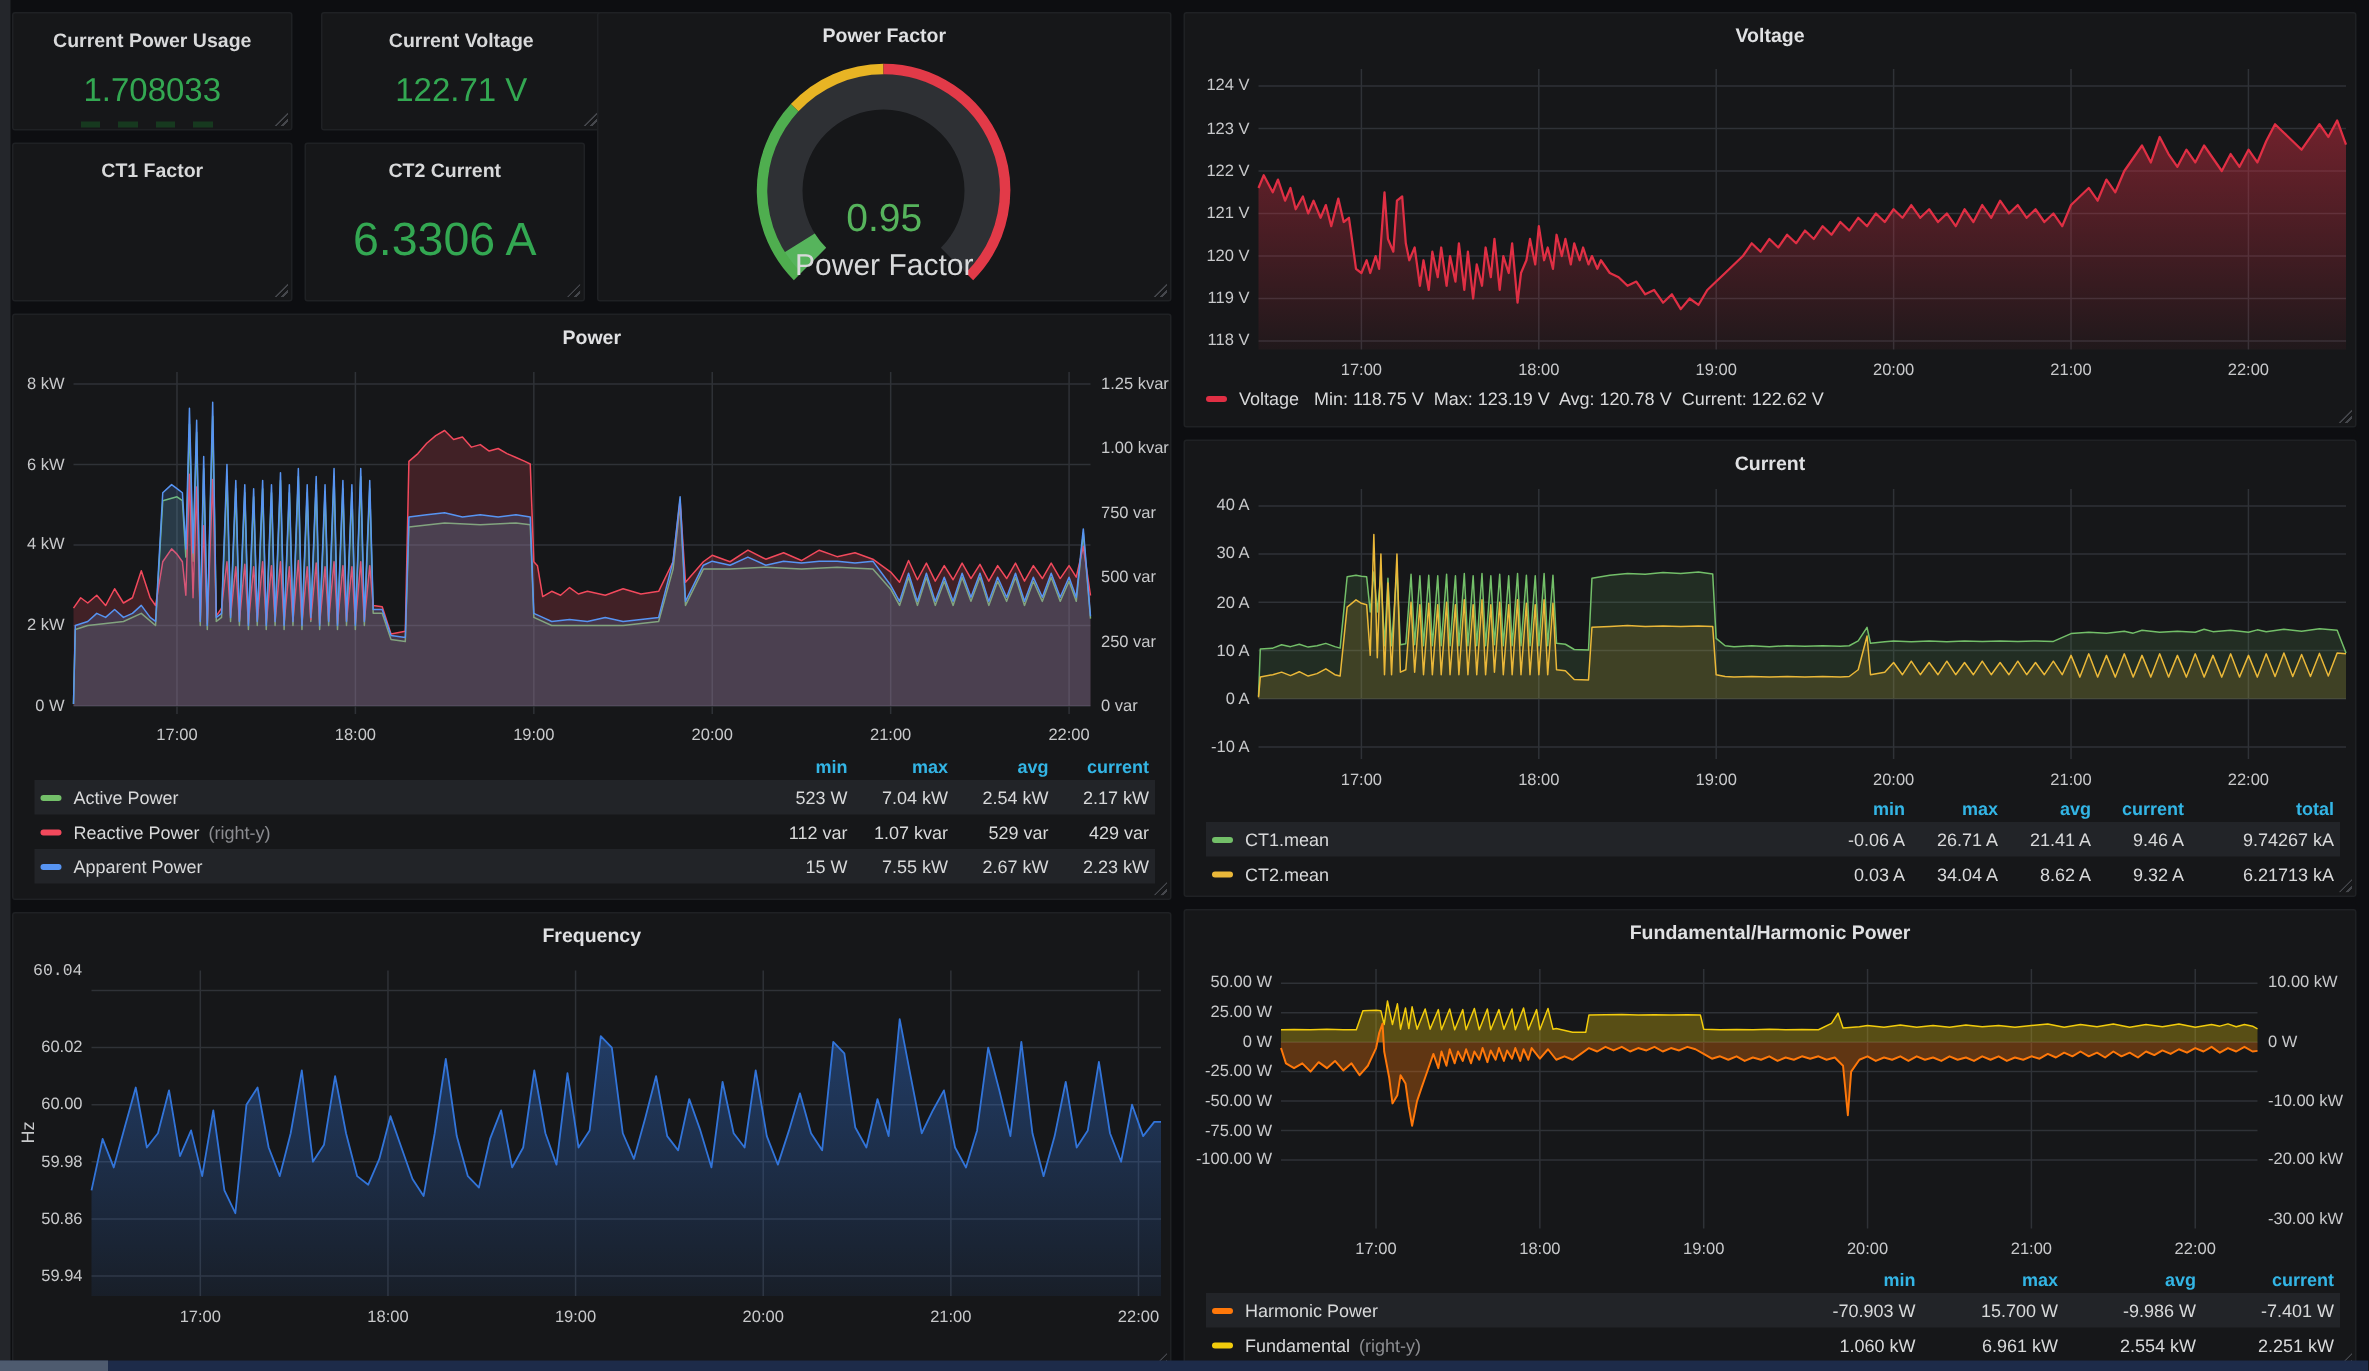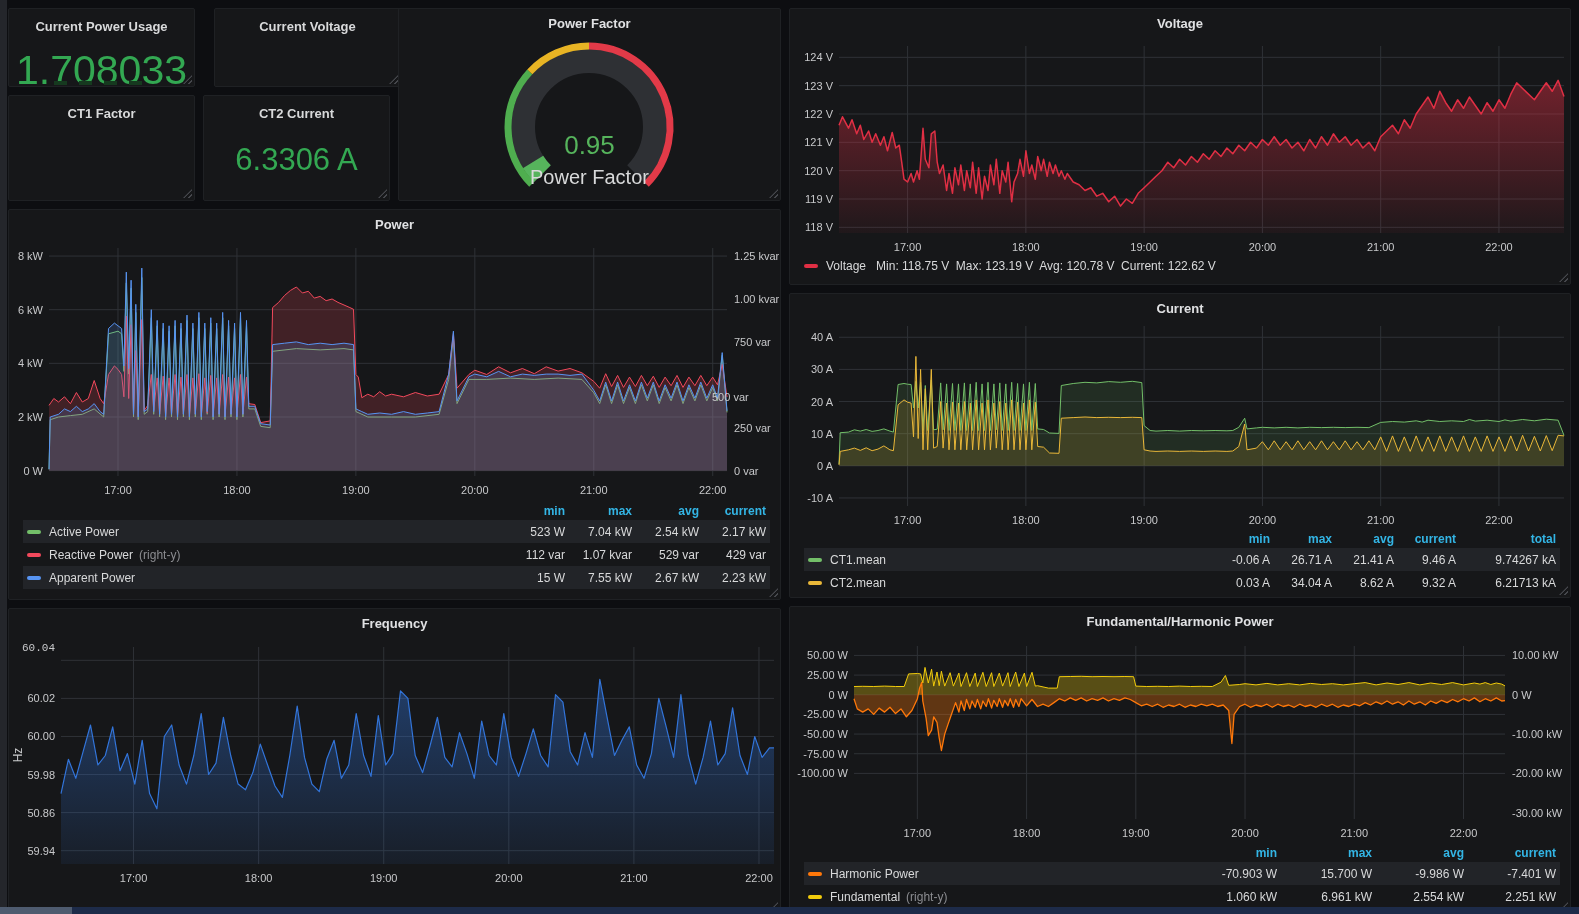--- a/index.html
+++ b/index.html
@@ -14,21 +14,21 @@
   #p-statC{left:8px;top:95px;width:187px;height:106px;}
   #p-statD{left:203px;top:95px;width:187px;height:106px;}
   #p-power{left:8px;top:209px;width:773px;height:391px;}
   #p-freq{left:8px;top:608px;width:773px;height:306px;}
   #p-volt{left:789px;top:8px;width:782px;height:277px;}
   #p-current{left:789px;top:293px;width:782px;height:305px;}
   #p-fund{left:789px;top:606px;width:782px;height:308px;}
   
   .stat-title{margin-top:10px;text-align:center;font-size:13px;font-weight:700;color:#d8d9da;}
   .stat-value{position:absolute;left:0;right:0;text-align:center;color:#33a852;font-weight:500;}
-  #p-statA .stat-value,#p-statB .stat-value{top:38px;font-size:41px;}
+  #p-statA .stat-value,#p-statB .stat-value{top:38px;font-size:22px;}
   #p-statC .stat-value,#p-statD .stat-value{top:46px;font-size:31px;}
   .stat-ghost{position:absolute;left:50%;transform:translateX(-50%);bottom:1px;width:96px;height:4px;
     background:repeating-linear-gradient(90deg,#16391f 0 13px,transparent 13px 25px);}
   
   .gauge-svg{position:absolute;left:0;top:0;}
   .gauge-value{position:absolute;left:0;right:0;top:121px;text-align:center;font-size:26px;font-weight:500;color:#56b45c;}
   .gauge-label{position:absolute;left:0;right:0;top:157px;text-align:center;font-size:20px;color:#d8d9da;}
   
   .chart{position:absolute;left:0;top:0;right:0;bottom:0;}
   .chart svg{position:absolute;left:0;top:0;}
@@ -65,20 +65,21 @@
 
   <div class="panel" id="p-statA">
     <div class="stat-title">Current Power Usage</div>
     <div class="stat-value">1.708033</div>
     <div class="stat-ghost"></div>
   <div class="rsz"></div>
     </div>
 
   <div class="panel" id="p-statB">
     <div class="stat-title">Current Voltage</div>
+    <div class="stat-value">122.71 V</div>
   <div class="rsz"></div>
     </div>
 
   <div class="panel" id="p-gauge">
     <div class="panel-title">Power Factor</div>
     <div id="gauge-canvas">
         <svg width="381" height="191" class="gauge-svg">
           <path d="M 143.3 164.7 A 66 66 0 1 1 236.7 164.7" stroke="#2e3034" stroke-width="24" fill="none"></path>
           <path d="M 143.3 164.7 A 66 66 0 0 1 134.0 153.0" stroke="#56b45c" stroke-width="24" fill="none"></path>
           <path d="M 132.7 175.3 A 81 81 0 0 1 130.8 62.8" stroke="#4fae4f" stroke-width="7" fill="none"></path>
@@ -125,21 +126,21 @@
           <path d="M40.0 259.3 L41.2 207.0 L49.5 204.3 L55.5 198.9 L61.4 201.6 L67.4 196.3 L73.3 201.6 L79.3 198.9 L85.2 193.6 L91.1 201.6 L94.7 204.3 L99.5 118.5 L105.4 113.1 L109.0 115.8 L112.6 118.5 L114.9 156.0 L117.3 62.1 L119.7 158.7 L122.1 70.2 L124.5 204.3 L126.8 94.3 L129.2 207.0 L132.8 58.1 L135.2 201.6 L138.7 198.9 L142.3 99.7 L144.7 201.6 L148.2 110.4 L150.6 204.3 L154.2 113.1 L156.6 207.0 L160.1 115.8 L162.5 204.3 L166.1 110.4 L168.5 207.0 L172.0 113.1 L174.4 204.3 L178.0 105.1 L180.4 207.0 L183.9 113.1 L186.3 204.3 L189.9 102.4 L192.3 207.0 L195.8 113.1 L198.2 201.6 L201.8 107.7 L204.1 207.0 L207.7 113.1 L210.1 204.3 L213.7 102.4 L216.0 207.0 L219.6 110.4 L222.0 204.3 L225.6 113.1 L227.9 207.0 L231.5 102.4 L233.9 204.3 L237.5 110.4 L239.8 196.3 L245.8 196.3 L251.7 213.7 L261.2 215.0 L263.6 134.6 L275.5 133.2 L287.4 131.9 L299.3 134.6 L311.2 133.2 L323.1 134.6 L335.0 133.2 L344.5 134.6 L346.9 198.9 L352.8 201.6 L358.8 204.3 L370.7 203.0 L382.6 204.3 L394.5 201.6 L406.4 204.3 L418.3 203.0 L430.1 201.6 L439.7 164.1 L444.4 121.2 L448.0 190.9 L459.9 166.8 L465.8 164.1 L477.7 166.8 L489.6 161.4 L501.5 166.8 L513.4 164.1 L525.3 165.4 L537.2 164.1 L549.1 164.1 L561.0 165.4 L572.9 164.1 L584.8 180.2 L590.7 190.9 L596.7 172.1 L602.6 190.9 L608.6 172.1 L614.5 190.9 L620.5 174.8 L626.4 190.9 L632.4 172.1 L638.3 188.2 L644.3 172.1 L650.2 190.9 L656.1 174.8 L662.1 188.2 L668.0 172.1 L674.0 190.9 L679.9 174.8 L685.9 188.2 L691.8 172.1 L697.8 188.2 L703.7 174.8 L708.5 188.2 L713.2 142.6 L718.0 200.8 L718.0 260.6 L40.0 260.6 Z" fill="#5794f2" fill-opacity="0.18" stroke="none"></path>
           <path d="M40.0 259.3 L41.2 207.0 L49.5 204.3 L55.5 198.9 L61.4 201.6 L67.4 196.3 L73.3 201.6 L79.3 198.9 L85.2 193.6 L91.1 201.6 L94.7 204.3 L99.5 118.5 L105.4 113.1 L109.0 115.8 L112.6 118.5 L114.9 156.0 L117.3 62.1 L119.7 158.7 L122.1 70.2 L124.5 204.3 L126.8 94.3 L129.2 207.0 L132.8 58.1 L135.2 201.6 L138.7 198.9 L142.3 99.7 L144.7 201.6 L148.2 110.4 L150.6 204.3 L154.2 113.1 L156.6 207.0 L160.1 115.8 L162.5 204.3 L166.1 110.4 L168.5 207.0 L172.0 113.1 L174.4 204.3 L178.0 105.1 L180.4 207.0 L183.9 113.1 L186.3 204.3 L189.9 102.4 L192.3 207.0 L195.8 113.1 L198.2 201.6 L201.8 107.7 L204.1 207.0 L207.7 113.1 L210.1 204.3 L213.7 102.4 L216.0 207.0 L219.6 110.4 L222.0 204.3 L225.6 113.1 L227.9 207.0 L231.5 102.4 L233.9 204.3 L237.5 110.4 L239.8 196.3 L245.8 196.3 L251.7 213.7 L261.2 215.0 L263.6 134.6 L275.5 133.2 L287.4 131.9 L299.3 134.6 L311.2 133.2 L323.1 134.6 L335.0 133.2 L344.5 134.6 L346.9 198.9 L352.8 201.6 L358.8 204.3 L370.7 203.0 L382.6 204.3 L394.5 201.6 L406.4 204.3 L418.3 203.0 L430.1 201.6 L439.7 164.1 L444.4 121.2 L448.0 190.9 L459.9 166.8 L465.8 164.1 L477.7 166.8 L489.6 161.4 L501.5 166.8 L513.4 164.1 L525.3 165.4 L537.2 164.1 L549.1 164.1 L561.0 165.4 L572.9 164.1 L584.8 180.2 L590.7 190.9 L596.7 172.1 L602.6 190.9 L608.6 172.1 L614.5 190.9 L620.5 174.8 L626.4 190.9 L632.4 172.1 L638.3 188.2 L644.3 172.1 L650.2 190.9 L656.1 174.8 L662.1 188.2 L668.0 172.1 L674.0 190.9 L679.9 174.8 L685.9 188.2 L691.8 172.1 L697.8 188.2 L703.7 174.8 L708.5 188.2 L713.2 142.6 L718.0 200.8" fill="none" stroke="#5794f2" stroke-width="1" stroke-linejoin="round"></path>
         </svg>
         <div class="tick yl" style="left: 0px; width: 34px; top: 254.635px;">0 W</div>
         <div class="tick yl" style="left: 0px; width: 34px; top: 200.988px;">2 kW</div>
         <div class="tick yl" style="left: 0px; width: 34px; top: 147.341px;">4 kW</div>
         <div class="tick yl" style="left: 0px; width: 34px; top: 93.6941px;">6 kW</div>
         <div class="tick yl" style="left: 0px; width: 34px; top: 40.0471px;">8 kW</div>
         <div class="tick yr" style="left: 725px; width: 70px; top: 254.636px;">0 var</div>
         <div class="tick yr" style="left: 725px; width: 70px; top: 211.722px;">250 var</div>
-        <div class="tick yr" style="left: 703px; width: 70px; top: 168.809px; margin-top: 12px;">500 var</div>
+        <div class="tick yr" style="left: 725px; width: 70px; top: 168.809px;">500 var</div>
         <div class="tick yr" style="left: 725px; width: 70px; top: 125.895px;">750 var</div>
         <div class="tick yr" style="left: 725px; width: 70px; top: 82.9814px;">1.00 kvar</div>
         <div class="tick yr" style="left: 725px; width: 70px; top: 40.0678px;">1.25 kvar</div>
         <div class="tick xt" style="left: 78.9895px; width: 60px; top: 274px;">17:00</div>
         <div class="tick xt" style="left: 197.937px; width: 60px; top: 274px;">18:00</div>
         <div class="tick xt" style="left: 316.884px; width: 60px; top: 274px;">19:00</div>
         <div class="tick xt" style="left: 435.832px; width: 60px; top: 274px;">20:00</div>
         <div class="tick xt" style="left: 554.779px; width: 60px; top: 274px;">21:00</div>
         <div class="tick xt" style="left: 673.726px; width: 60px; top: 274px;">22:00</div>
       </div>

